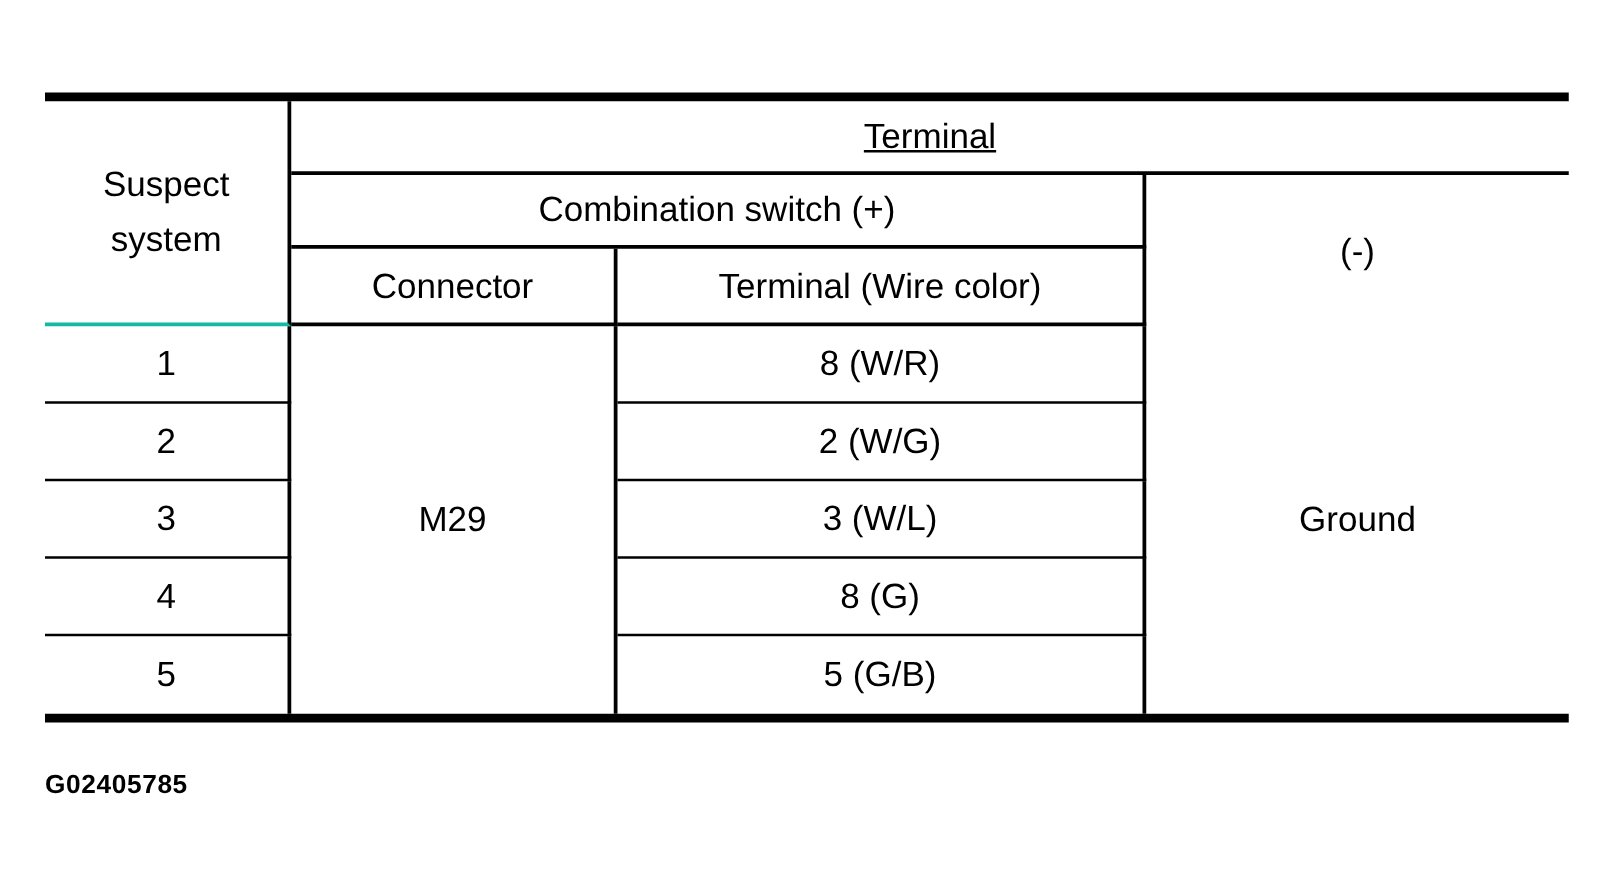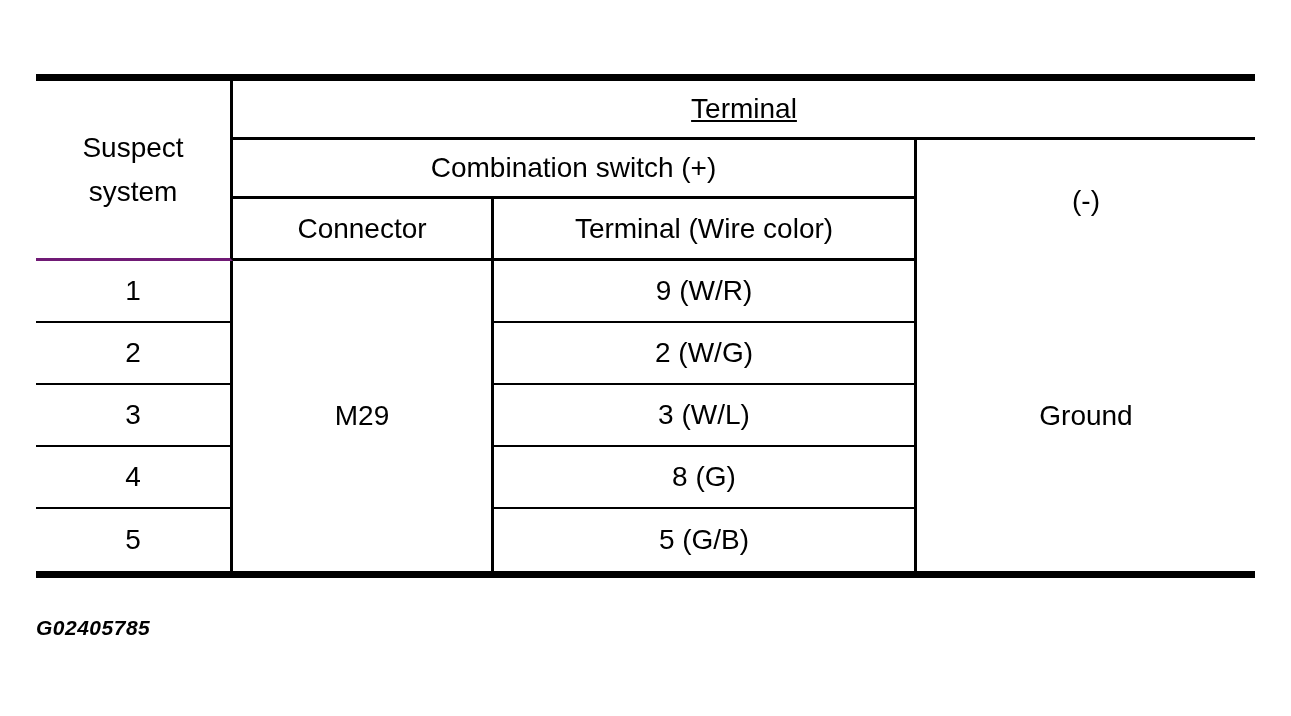--- a/index.html
+++ b/index.html
@@ -35,42 +35,41 @@
     font-weight: 400;
     line-height: 1.2;
   }
   
   tr.r-terminal { height: 59px; }
   tr.r-combo    { height: 59px; }
   tr.r-sub      { height: 62px; }
   tr.r-body     { height: 62px; }
 
   
-  .c-suspect   { border-right: 3px solid #000; border-bottom: 3px solid #701a75;
+  .c-suspect   { border-right: 3px solid #000; border-bottom: 3px solid #14b8a6;
                  white-space: pre-line; line-height: 1.55; }
   .c-terminal  { border-bottom: 3px solid #000; text-decoration: underline; }
   .c-combo     { border-bottom: 3px solid #000; border-right: 3px solid #000; }
   .c-minus     { }
   .c-connector { border-right: 3px solid #000; border-bottom: 3px solid #000; margin-left: 32px; }
   .c-termwire  { border-right: 3px solid #000; border-bottom: 3px solid #000; }
   .c-num       { border-right: 3px solid #000; border-bottom: 2px solid #000; }
   .c-num.last  { border-bottom: none; }
   .c-m29       { border-right: 3px solid #000; }
   .c-val       { border-right: 3px solid #000; border-bottom: 2px solid #000; }
   .c-val.last  { border-bottom: none; }
   .c-ground    { }
 
   .figure-id {
     position: absolute;
     left: 36px;
     top: 616px;
     font-size: 21px;
     font-weight: 700;
     letter-spacing: 0.5px;
-    font-style: italic;
   }
 </style>
 </head>
 <body>
 
 <div class="canvas">
 
   <table class="diag">
     <colgroup>
       <col style="width:197px">
@@ -89,21 +88,21 @@
         <td class="c-minus" rowspan="2">(-)</td>
       </tr>
       <tr class="r-sub">
         <td class="c-connector">Connector</td>
         <td class="c-termwire">Terminal (Wire color)</td>
       </tr>
 
       <tr class="r-body">
         <td class="c-num">1</td>
         <td class="c-m29" rowspan="5">M29</td>
-        <td class="c-val">9 (W/R)</td>
+        <td class="c-val">8 (W/R)</td>
         <td class="c-ground" rowspan="5">Ground</td>
       </tr>
       <tr class="r-body">
         <td class="c-num">2</td>
         <td class="c-val">2 (W/G)</td>
       </tr>
       <tr class="r-body">
         <td class="c-num">3</td>
         <td class="c-val">3 (W/L)</td>
       </tr>

